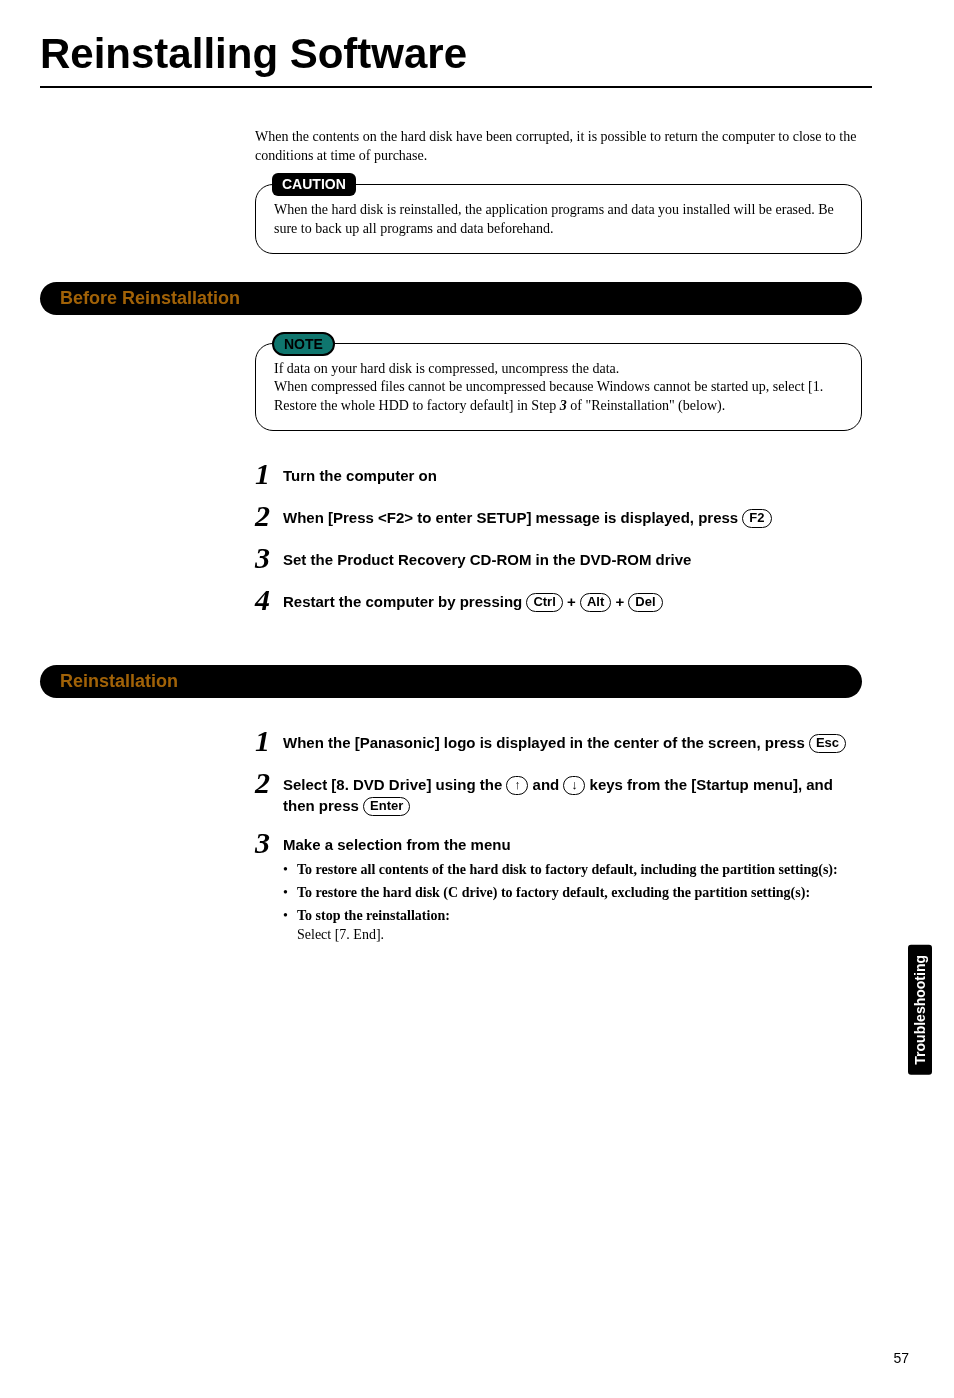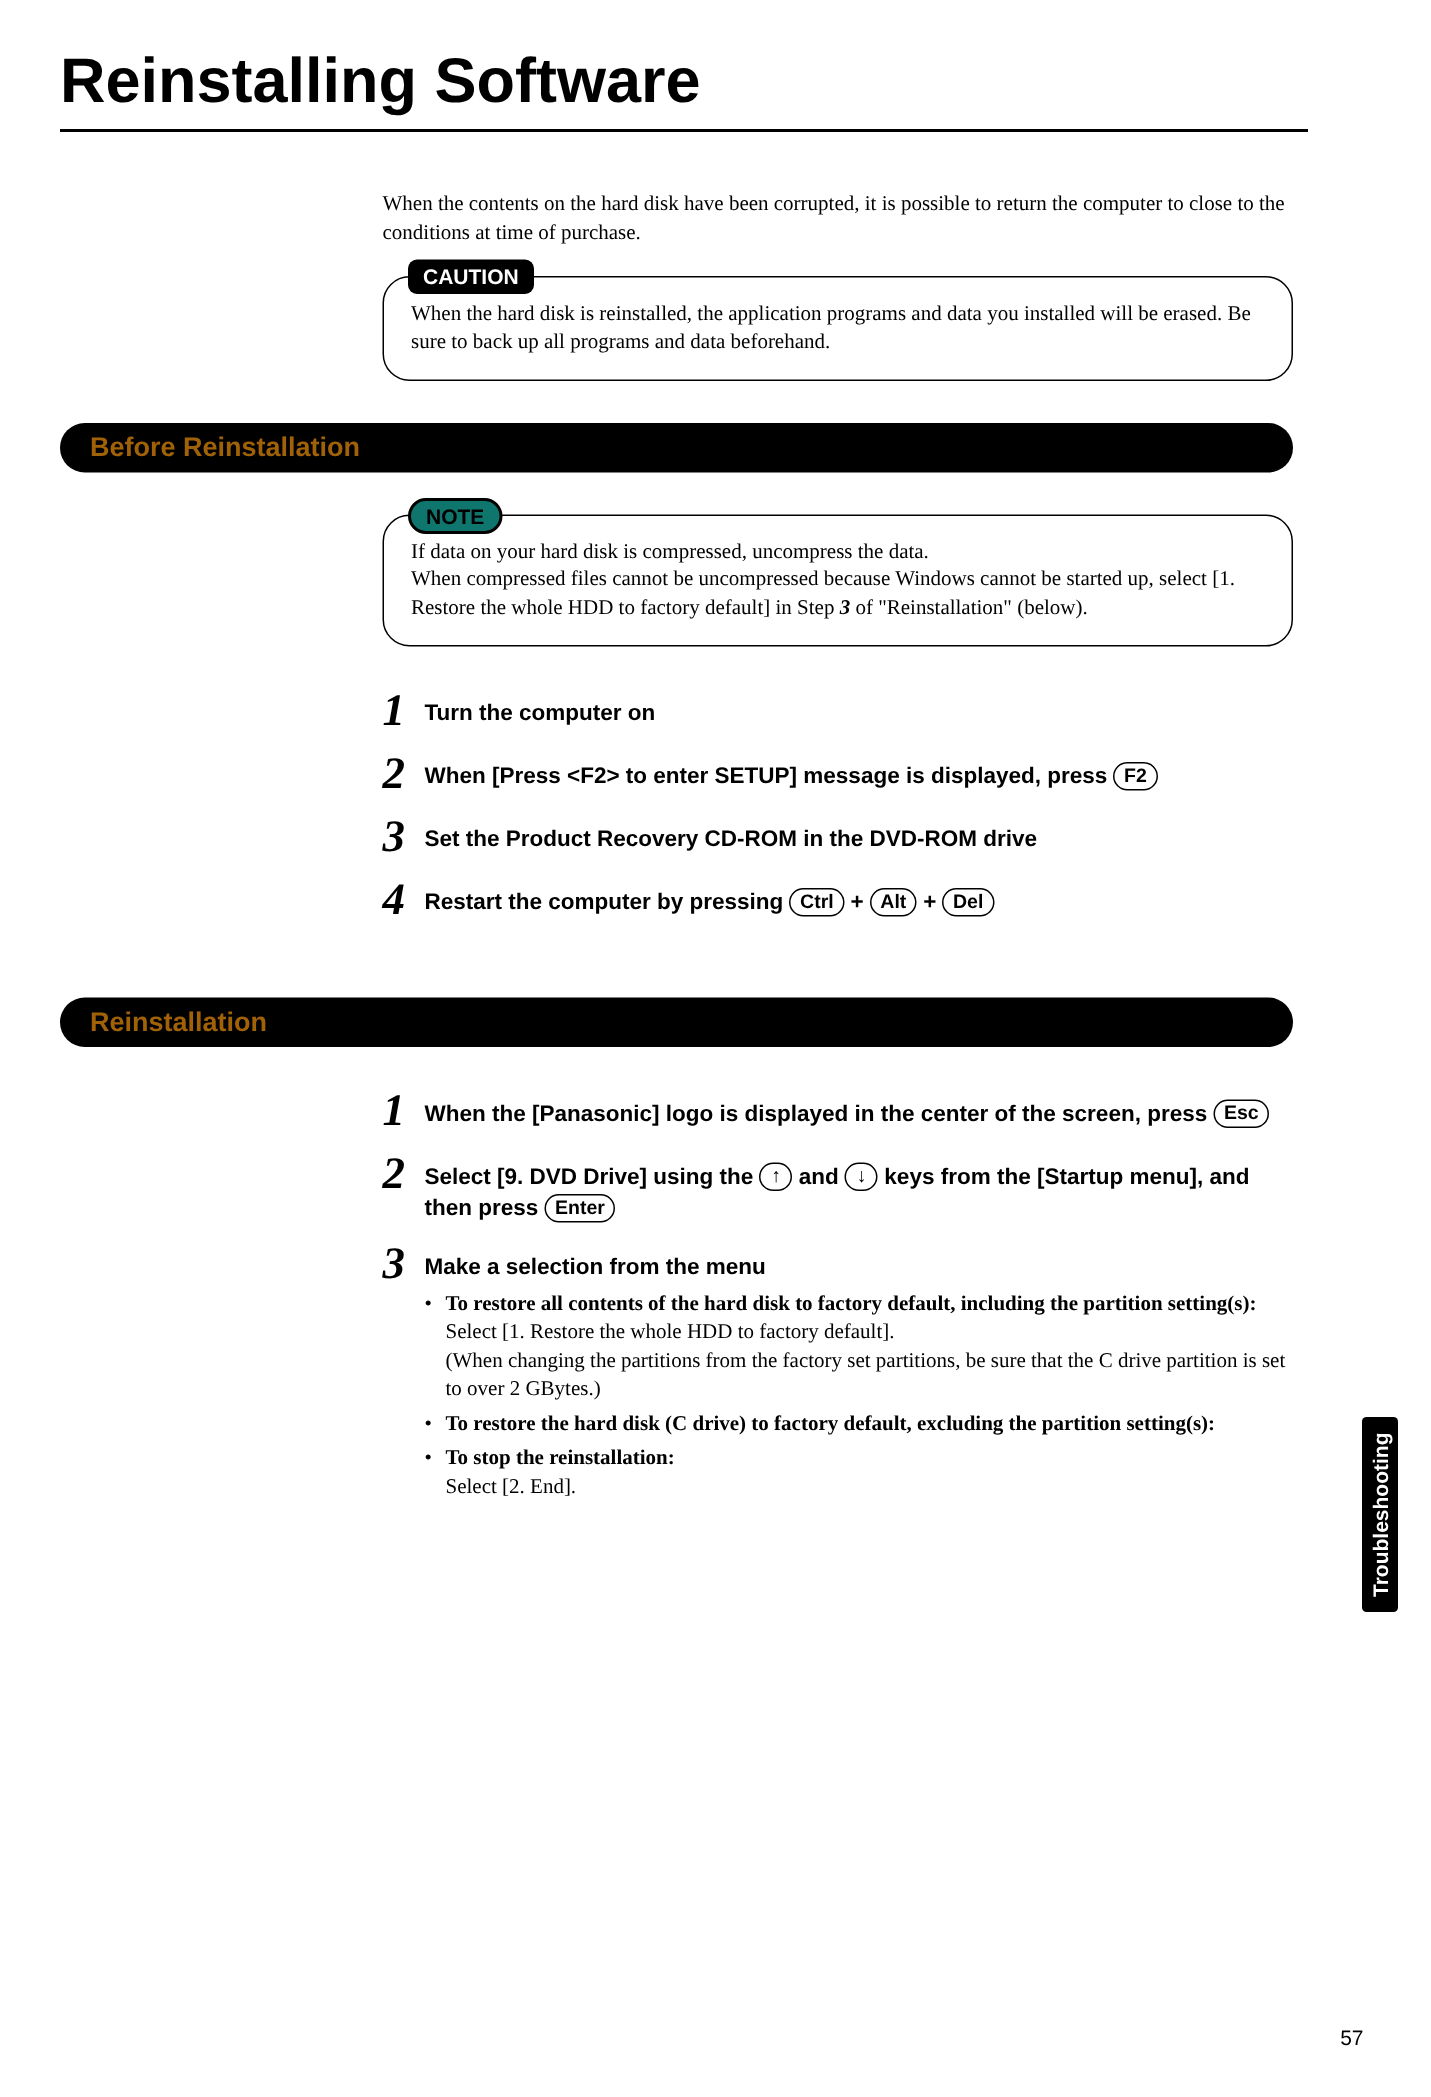--- a/index.html
+++ b/index.html
@@ -220,42 +220,40 @@
       <div class="step-num">1</div>
       <div class="step-text">
         <span>When the [Panasonic] logo is displayed in the center of the screen, press </span>
         <span class="keycap">Esc</span>
       </div>
     </div>
 
     <div class="step">
       <div class="step-num">2</div>
       <div class="step-text">
-        <span>Select [9. DVD Drive] using the </span>
+        <span>Select [8. DVD Drive] using the </span>
         <span class="keycap keycap-arrow">↑</span><span> and </span><span class="keycap keycap-arrow">↓</span><span> keys from the [Startup menu], and then press </span>
         <span class="keycap">Enter</span>
       </div>
     </div>
 
     <div class="step">
       <div class="step-num">3</div>
       <div class="step-text">
         <span>Make a selection from the menu</span>
         <ul class="bullet-list">
           <li>
             <span class="option-head">To restore all contents of the hard disk to factory default, including the partition setting(s):</span>
-            <span class="option-body" style="white-space:pre-line;">Select [1. Restore the whole HDD to factory default].
-(When changing the partitions from the factory set partitions, be sure that the C drive partition is set to over 2 GBytes.)</span>
           </li>
           <li>
             <span class="option-head">To restore the hard disk (C drive) to factory default, excluding the partition setting(s):</span>
           </li>
           <li>
             <span class="option-head">To stop the reinstallation:</span>
-            <span class="option-body">Select [2. End].</span>
+            <span class="option-body">Select [7. End].</span>
           </li>
         </ul>
       </div>
     </div>
 
   </div>
 
   <div class="side-tab">Troubleshooting</div>
 </div>
 

